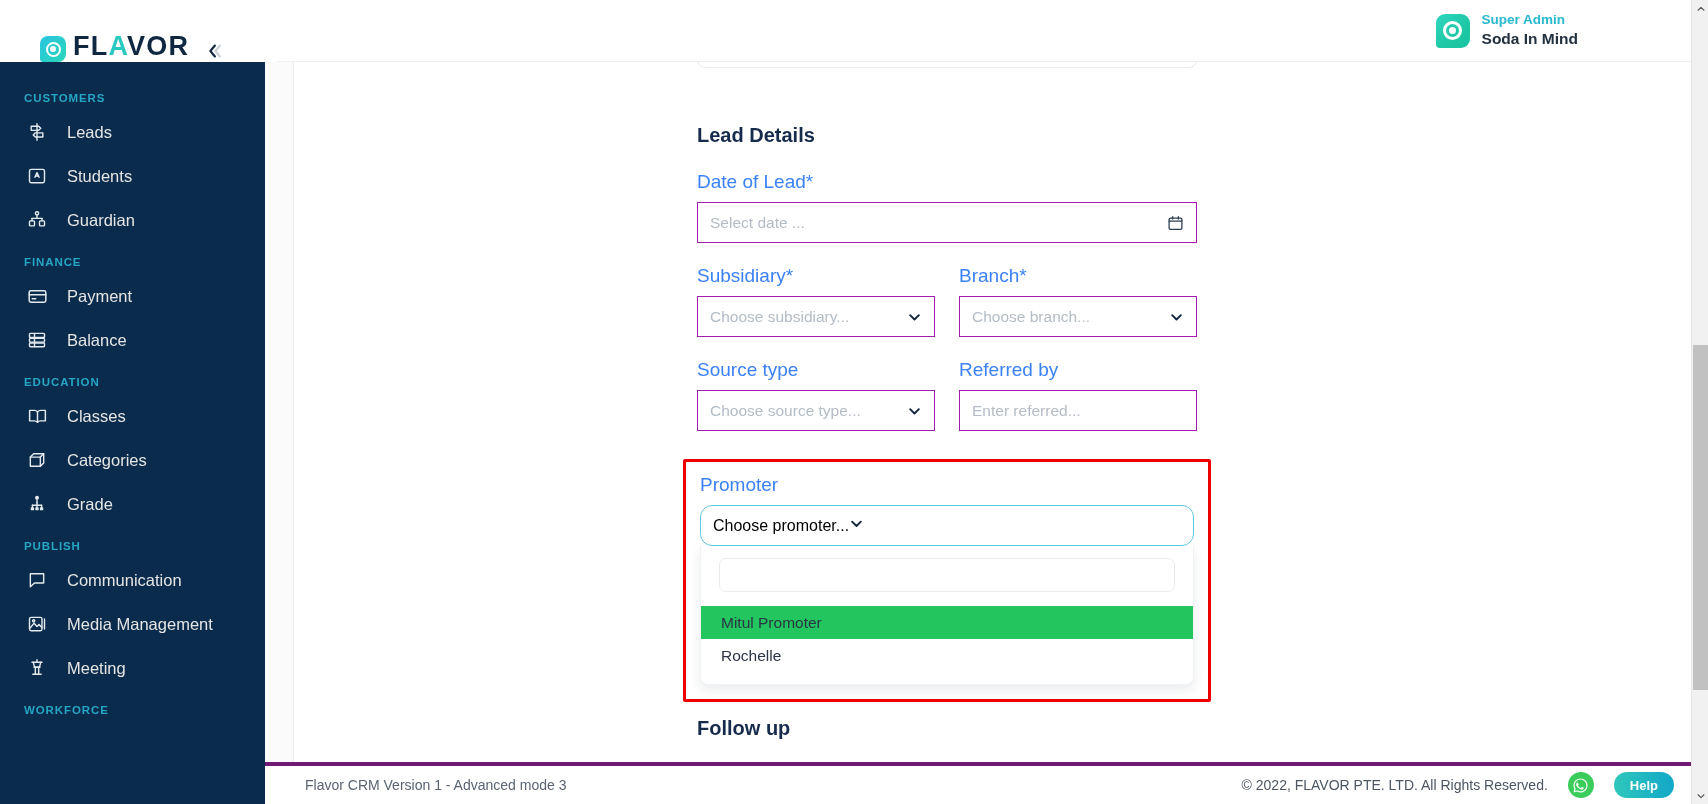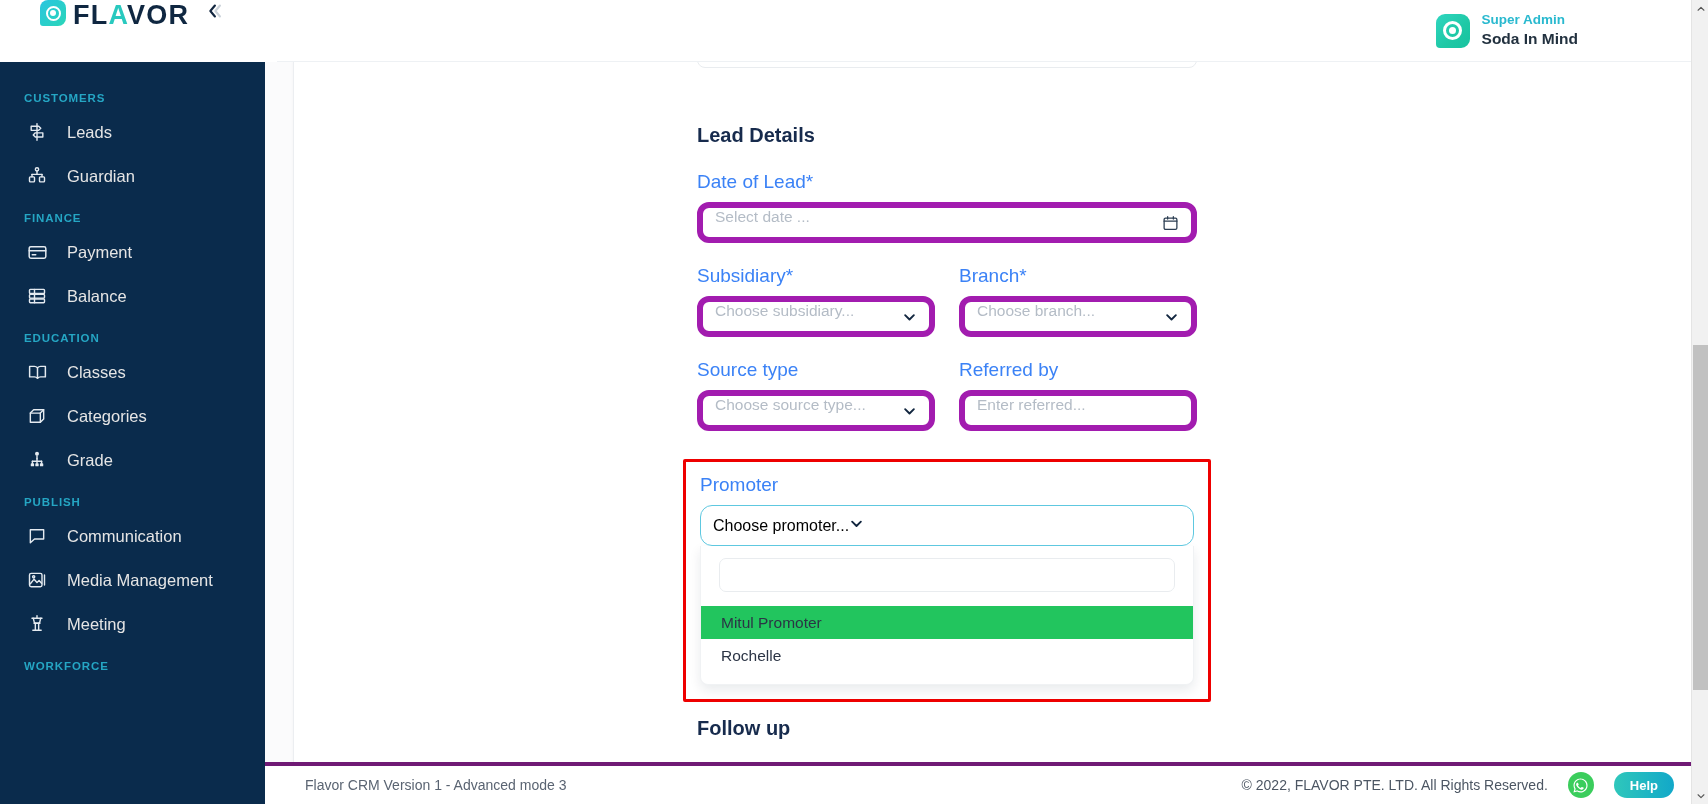--- a/index.html
+++ b/index.html
@@ -82,21 +82,21 @@
   .user-avatar .dot { width: 7px; height: 7px; border-radius: 50%; background: #ffffff; }
   .user-texts { line-height: 1.25; }
   .user-role { color: #29b9cf; font-size: 13.5px; font-weight: 700; }
   .user-name { color: #22313f; font-size: 15.5px; font-weight: 700; }
 
   
   .logo-block {
     position: absolute; top: 0; left: 0;
     width: 265px; height: 62px;
     background: #ffffff;
-    display: flex; align-items: flex-start;
+    display: flex; align-items: flex-end;
     padding-left: 40px;
     z-index: 50;
   }
   .logo-mark {
     width: 26px; height: 26px; border-radius: 8px;
     background: linear-gradient(135deg,#29c5e0 0%, #2ad6b8 100%);
     display: flex; align-items: center; justify-content: center;
     border-bottom-left-radius: 3px;
     margin-right: 7px;
   }
@@ -153,24 +153,24 @@
   .field-label {
     font-size: 19px; color: #3b82f6; margin-bottom: 9px;
   }
   .field-block { margin-bottom: 22px; }
   .row2 { display: flex; gap: 24px; }
   .row2 > .field-block { flex: 1 1 0; min-width: 0; }
 
   .input-shell {
     position: relative;
     height: 41px;
-    border: 6px solid #a21caf;
-    border-radius: 12px;
-    background: #ffffff;
-    display: flex; 
+    border: 1px solid #a21caf;
+    border-radius: 0;
+    background: #ffffff;
+    display: flex; align-items: center;
     padding: 0 12px;
   }
   .input-shell .ph {
     color: #b4bcc6; font-size: 15.5px;
   }
   .input-shell .right-icon {
     position: absolute; right: 12px; top: 50%;
     transform: translateY(-50%);
     display: flex; align-items: center;
   }
@@ -292,20 +292,30 @@
       <div class="nav-group-label">CUSTOMERS</div>
       <div class="nav-item">
         <span class="nav-icon">
           <svg width="20" height="20" viewBox="0 0 24 24" fill="none" stroke="#e4eaf0" stroke-width="1.7" stroke-linecap="round" stroke-linejoin="round">
             <path d="M12 2v20"></path>
               <path d="M5 5h9l2.5 2.5L14 10H5z"></path>
               <path d="M19 13h-9l-2.5 2.5L10 18h9z"></path>
           </svg>
         </span>
         <span class="nav-label">Leads</span>
+      </div>
+      <div class="nav-item">
+        <span class="nav-icon">
+          <svg width="20" height="20" viewBox="0 0 24 24" fill="none" stroke="#e4eaf0" stroke-width="1.7" stroke-linecap="round" stroke-linejoin="round">
+            <rect x="3" y="4" width="18" height="16" rx="2"></rect>
+            <path d="M9.5 13.5 12 8l2.5 5.5"></path>
+              <path d="M10.3 12h3.4"></path>
+          </svg>
+        </span>
+        <span class="nav-label">Students</span>
       </div>
       <div class="nav-item">
         <span class="nav-icon">
           <svg width="20" height="20" viewBox="0 0 24 24" fill="none" stroke="#e4eaf0" stroke-width="1.7" stroke-linecap="round" stroke-linejoin="round">
             <circle cx="12" cy="4" r="2"></circle>
               <path d="M12 6v4"></path>
               <path d="M6 10h12"></path>
               <path d="M6 10v3"></path>
               <path d="M18 10v3"></path>
             <rect x="3" y="13" width="6" height="6" rx="1"></rect>

